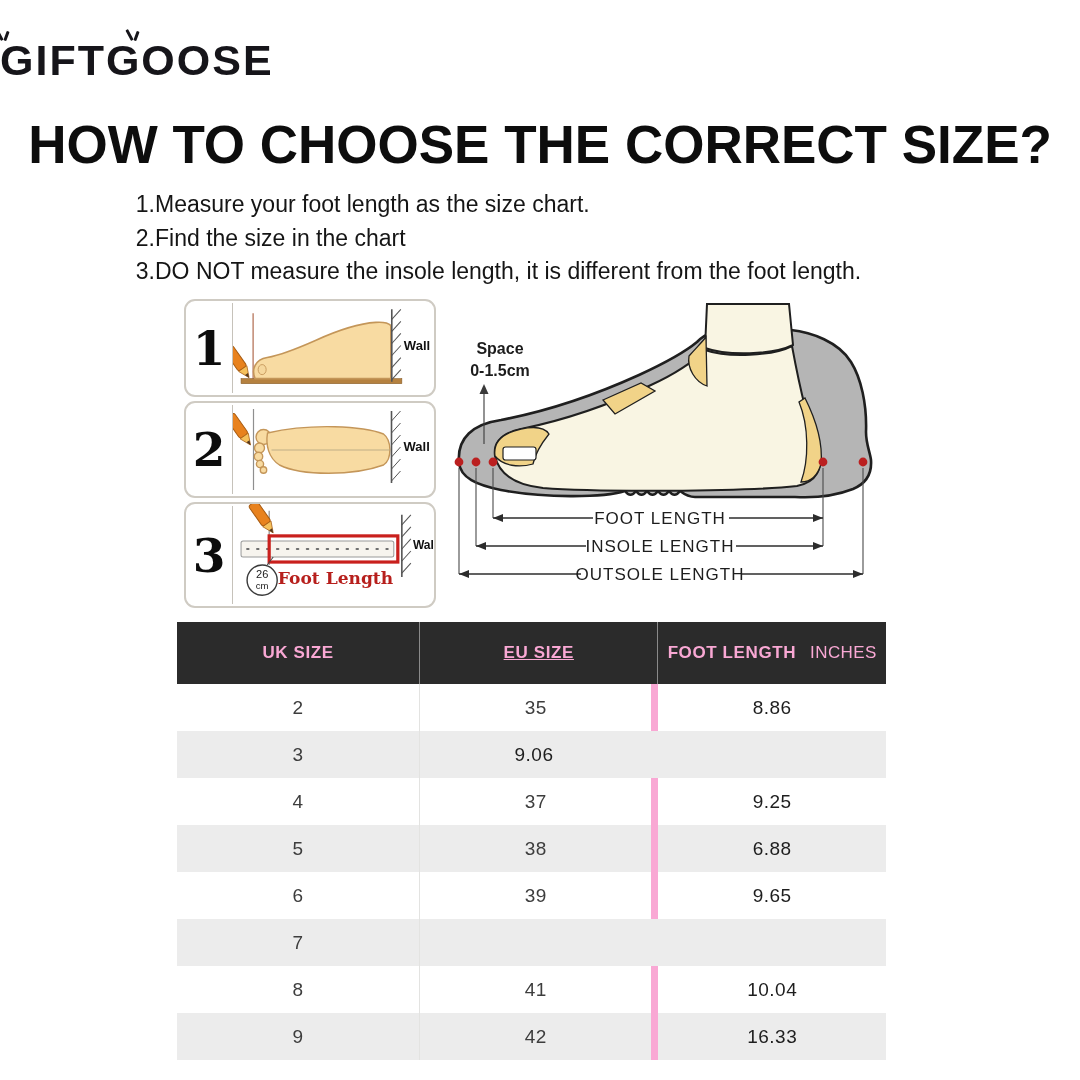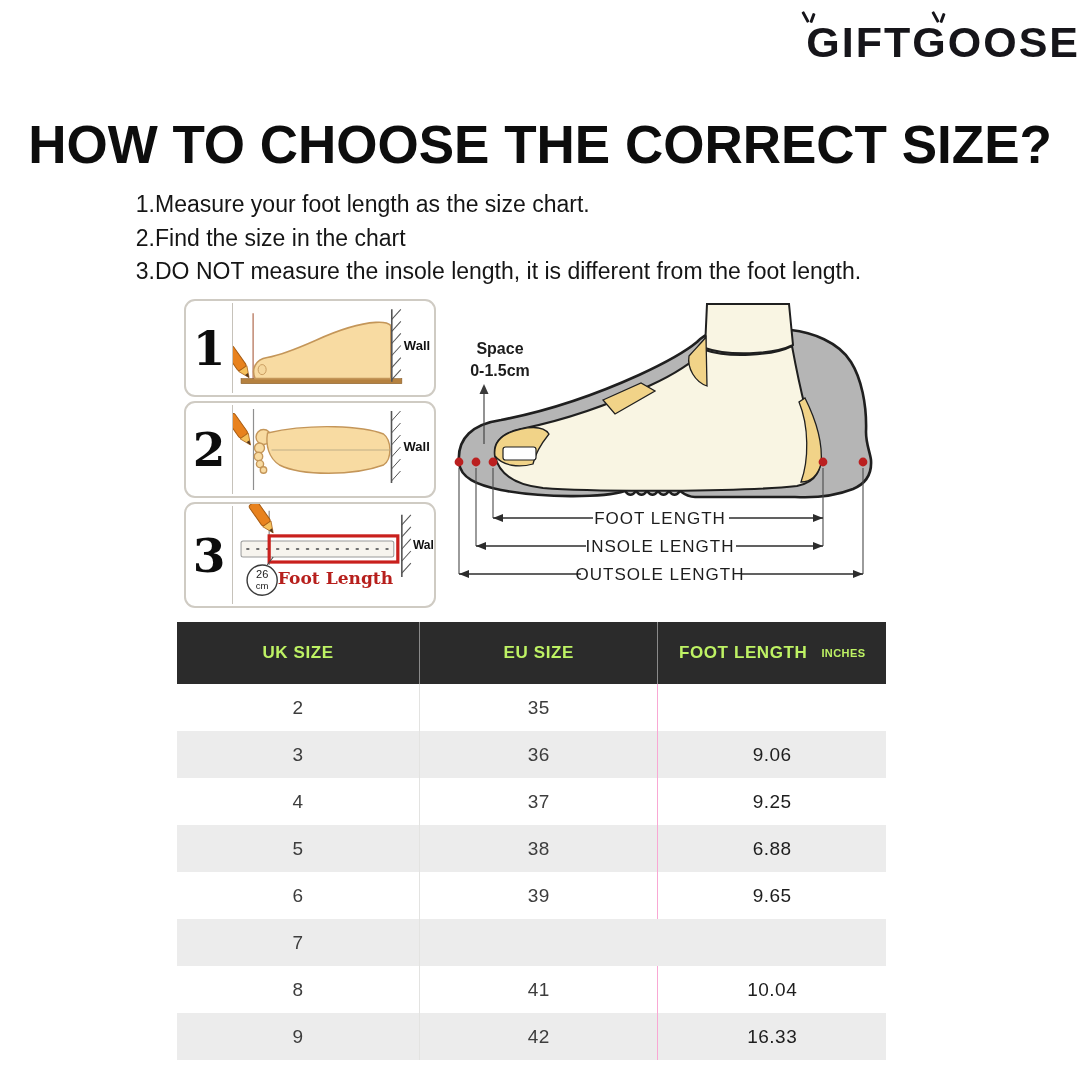--- a/index.html
+++ b/index.html
@@ -1,20 +1,20 @@
 <!DOCTYPE html>
 <html><head>
 <meta charset="utf-8">
 <style>
   * { margin:0; padding:0; box-sizing:border-box; }
   html,body { width:1080px; height:1080px; background:#ffffff; font-family:"Liberation Sans", sans-serif; }
   .canvas { position:relative; width:1080px; height:1080px; background:#fff; overflow:hidden; }
 
   
-  .logo-wrap { position:absolute; top:18px; left:0; width:100%; text-align:right; }
+  .logo-wrap { position:absolute; top:36px; left:0; width:100%; text-align:left; }
   .logo { position:relative; display:inline-block; font-size:43px; font-weight:800; letter-spacing:2px; color:#16151a; }
   .beak { position:absolute; top:-9px; width:14px; height:14px; }
   .beak i { position:absolute; bottom:0; width:3px; height:12px; background:#16151a; border-radius:1px; }
   .beak i.l { left:2px; transform:rotate(-28deg); }
   .beak i.r { left:9px; transform:rotate(20deg); height:10px; }
   .beak.b1 { left:-4px; }
   .beak.b2 { left:46%; }
 
   
   .title { position:absolute; top:114px; left:0; width:100%; text-align:center;
@@ -31,33 +31,33 @@
   .step-num { width:46px; display:flex; align-items:center; justify-content:center;
               font-family:"DejaVu Serif", serif; font-weight:700; font-size:47px; color:#0c0c0c; }
   .step-divider { width:1px; background:#c6c2ba; margin:2px 0; }
   .step-art { flex:1; }
 
   
   .shoe-diagram { position:absolute; left:443px; top:292px; width:452px; height:322px; }
 
   
   .size-table { position:absolute; left:177px; top:622px; width:709px; }
-  .t-head { display:flex; height:62px; background:#2b2b2b; color:#bef264; }
+  .t-head { display:flex; height:62px; background:#2b2b2b; color:#f9a8d4; }
   .t-h { display:flex; align-items:center; justify-content:center; font-weight:700;
          font-size:17px; letter-spacing:0.6px; }
   .t-h.c1 { width:34.3%; border-right:1px solid #8a8a8a; }
-  .t-h.c2 { width:33.6%; border-right:1px solid #8a8a8a; }
+  .t-h.c2 { width:33.6%; border-right:1px solid #8a8a8a;text-decoration:underline; }
   .t-h.c3 { width:32.1%; }
-  .t-h .sub { font-weight:700; font-size:11px; margin-left:14px; letter-spacing:0.4px; }
+  .t-h .sub { font-weight:400; font-size:17px; margin-left:14px; letter-spacing:0.4px; }
   .t-row { display:flex; height:47px; background:#fff; }
   .t-row.alt { background:#ececec; }
   .t-cell { display:flex; align-items:center; justify-content:center; font-size:19px;
             color:#3d3d3d; letter-spacing:0.5px; }
   .t-cell.c1 { width:34.3%; border-right:1px solid #e3e3e1; }
-  .t-cell.c2 { width:33.6%; border-right:1px solid #f9a8d4; }
+  .t-cell.c2 { width:33.6%; border-right:7px solid #f9a8d4; }
   .t-cell.c3 { width:32.1%; color:#1e1e1e; }
   svg text { font-family:"Liberation Sans", sans-serif; }
   svg text.serif { font-family:"DejaVu Serif", serif; }
 </style>
 </head>
 <body>
 
 <div class="canvas">
 
   <div class="logo-wrap">
@@ -257,24 +257,24 @@
       <div class="t-h c1">UK SIZE</div>
       <div class="t-h c2">EU SIZE</div>
       <div class="t-h c3">
         <span>FOOT LENGTH</span>
         <span class="sub">INCHES</span>
       </div>
     </div>
     <div class="t-row">
       <div class="t-cell c1">2</div>
       <div class="t-cell c2">35</div>
+      <div class="t-cell c3">8.86</div>
     </div>
     <div class="t-row alt">
       <div class="t-cell c1">3</div>
-      <div class="t-cell c2">36</div>
       <div class="t-cell c3">9.06</div>
     </div>
     <div class="t-row">
       <div class="t-cell c1">4</div>
       <div class="t-cell c2">37</div>
       <div class="t-cell c3">9.25</div>
     </div>
     <div class="t-row alt">
       <div class="t-cell c1">5</div>
       <div class="t-cell c2">38</div>

